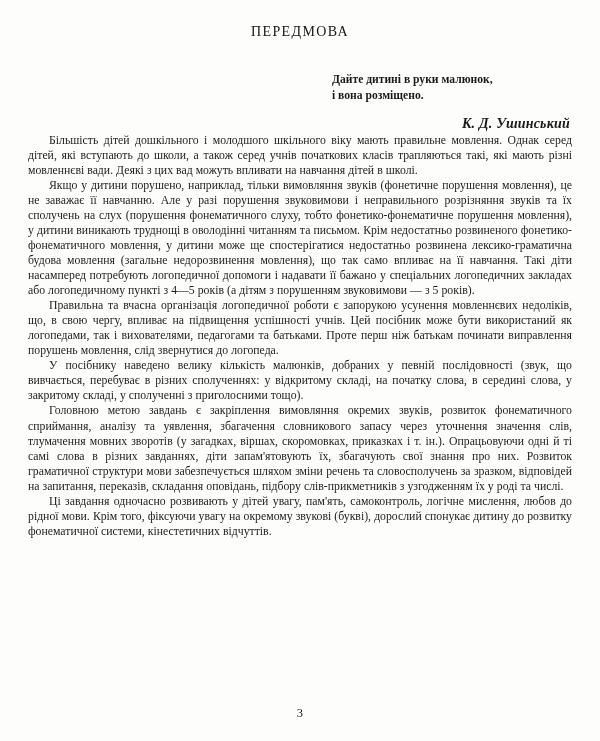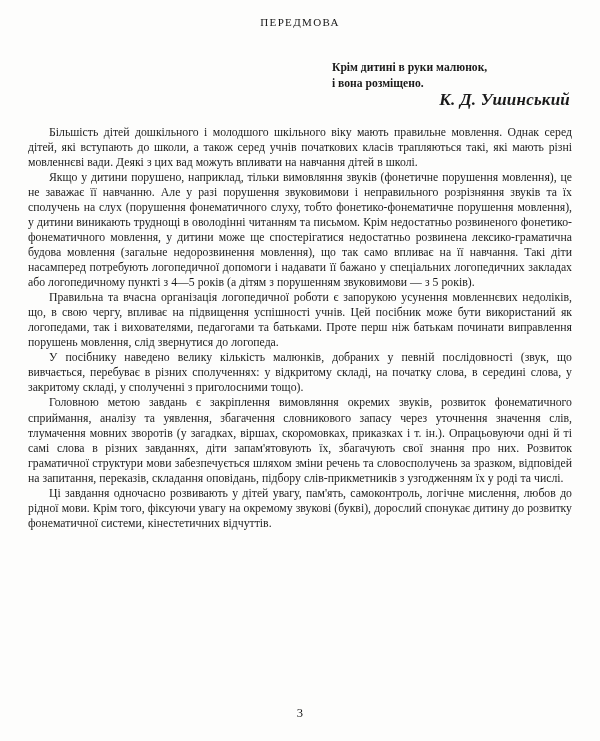--- a/index.html
+++ b/index.html
@@ -20,54 +20,54 @@
     position: relative;
     width: 600px;
     height: 741px;
     box-sizing: border-box;
     padding: 0 28px;
   }
 
   
   .page-title {
     text-align: center;
-    font-size: 11px;
+    font-size: 14px;
     letter-spacing: 1.35px;
     font-weight: 400;
     margin: 0;
-    padding-top: 16px;
+    padding-top: 24px;
     color: #161616;
     font-family: "Liberation Serif", "DejaVu Serif", serif;
   }
 
   
   .epigraph {
     margin-top: 32px;
     text-align: left;
     font-size: 11.6px;
     line-height: 16.2px;
     font-weight: bold;
     color: #1a1a1a;
     padding-left: 304px;
   }
   .epigraph-line {
     white-space: nowrap;
   }
   .epigraph-attrib {
+    margin-top: 12px;
     text-align: right;
     font-style: italic;
     font-weight: bold;
-    font-size: 17px;
+    font-size: 14px;
     letter-spacing: 0.2px;
     padding-right: 2px;
   }
 
   
   .body-text {
-    margin-top: 16px;
   }
   .para {
     text-align: justify;
     text-align-last: left;
     font-size: 11.75px;
     line-height: 15.05px;
     text-indent: 21px;
     margin: 0;
     color: #1c1c1c;
     hyphens: manual;
@@ -86,21 +86,21 @@
   }
 </style>
 </head>
 <body>
 
 <div class="page">
 
   <h1 class="page-title">ПЕРЕДМОВА</h1>
 
   <div class="epigraph">
-    <div class="epigraph-line">Крім дитині в руки малюнок,</div>
+    <div class="epigraph-line">Дайте дитині в руки малюнок,</div>
     <div class="epigraph-line">і вона розміщено.</div>
     <div class="epigraph-attrib">К. Д. Ушинський</div>
   </div>
 
   <div class="body-text">
     <p class="para">Більшість дітей дошкільного і молодшого шкільного віку мають правильне мовлення. Однак серед дітей, які вступають до школи, а також серед учнів початкових класів трапляються такі, які мають різні мовленнєві вади. Деякі з цих вад можуть впливати на навчання дітей в школі.</p>
     <p class="para">Якщо у дитини порушено, наприклад, тільки вимовляння звуків (фонетичне порушення мовлення), це не заважає її навчанню. Але у разі порушення звуковимови і неправильного розрізняння звуків та їх сполучень на слух (порушення фонематичного слуху, тобто фонетико-фонематичне порушення мовлення), у дитини виникають труднощі в оволодінні читанням та письмом. Крім недостатньо розвиненого фонетико-фонематичного мовлення, у дитини може ще спостерігатися недостатньо розвинена лексико-граматична будова мовлення (загальне недорозвинення мовлення), що так само впливає на її навчання. Такі діти насамперед потребують логопедичної допомоги і надавати її бажано у спеціальних логопедичних закладах або логопедичному пункті з 4—5 років (а дітям з порушенням звуковимови — з 5 років).</p>
     <p class="para">Правильна та вчасна організація логопедичної роботи є запорукою усунення мовленнєвих недоліків, що, в свою чергу, впливає на підвищення успішності учнів. Цей посібник може бути використаний як логопедами, так і вихователями, педагогами та батьками. Проте перш ніж батькам починати виправлення порушень мовлення, слід звернутися до логопеда.</p>
     <p class="para">У посібнику наведено велику кількість малюнків, добраних у певній послідовності (звук, що вивчається, перебуває в різних сполученнях: у відкритому складі, на початку слова, в середині слова, у закритому складі, у сполученні з приголосними тощо).</p>
     <p class="para">Головною метою завдань є закріплення вимовляння окремих звуків, розвиток фонематичного сприймання, аналізу та уявлення, збагачення словникового запасу через уточнення значення слів, тлумачення мовних зворотів (у загадках, віршах, скоромовках, приказках і т. ін.). Опрацьовуючи одні й ті самі слова в різних завданнях, діти запам'ятовують їх, збагачують свої знання про них. Розвиток граматичної структури мови забезпечується шляхом зміни речень та словосполучень за зразком, відповідей на запитання, переказів, складання оповідань, підбору слів-прикметників з узгодженням їх у роді та числі.</p>

